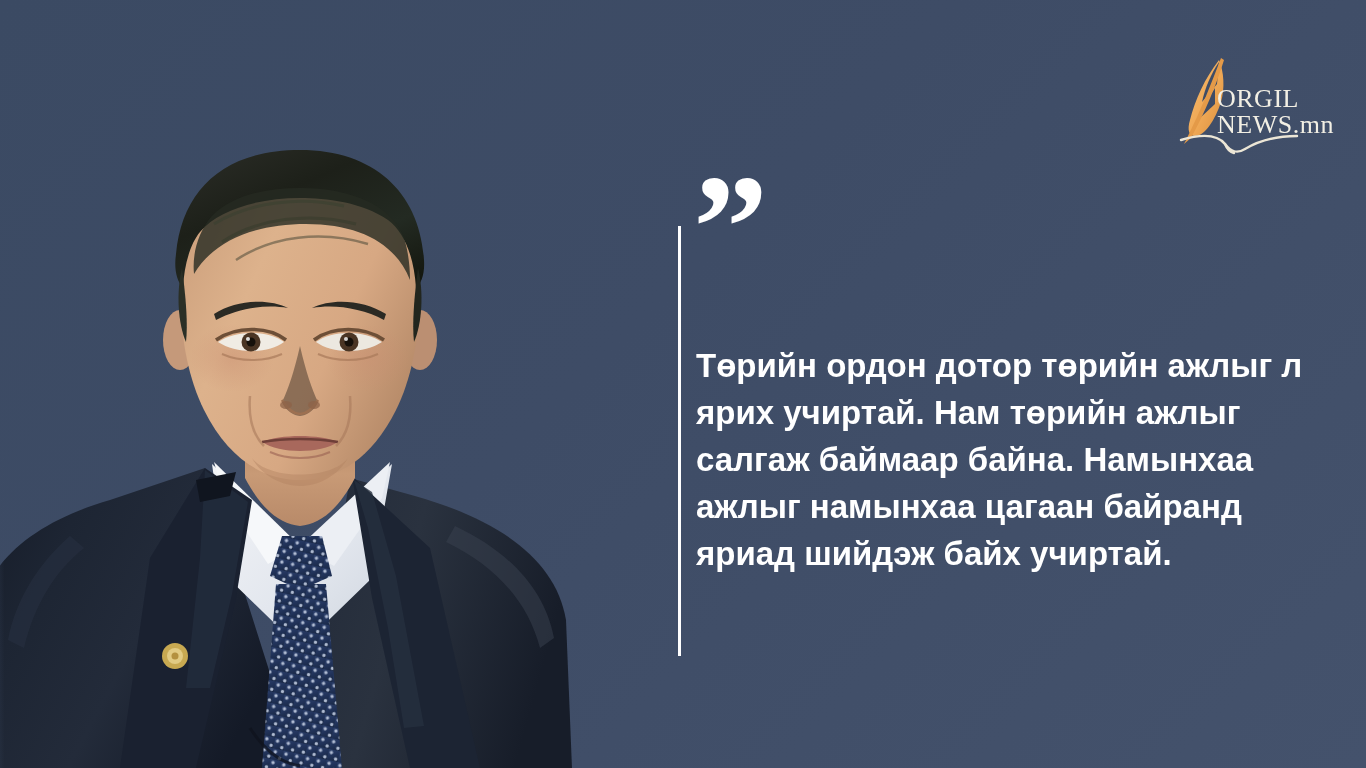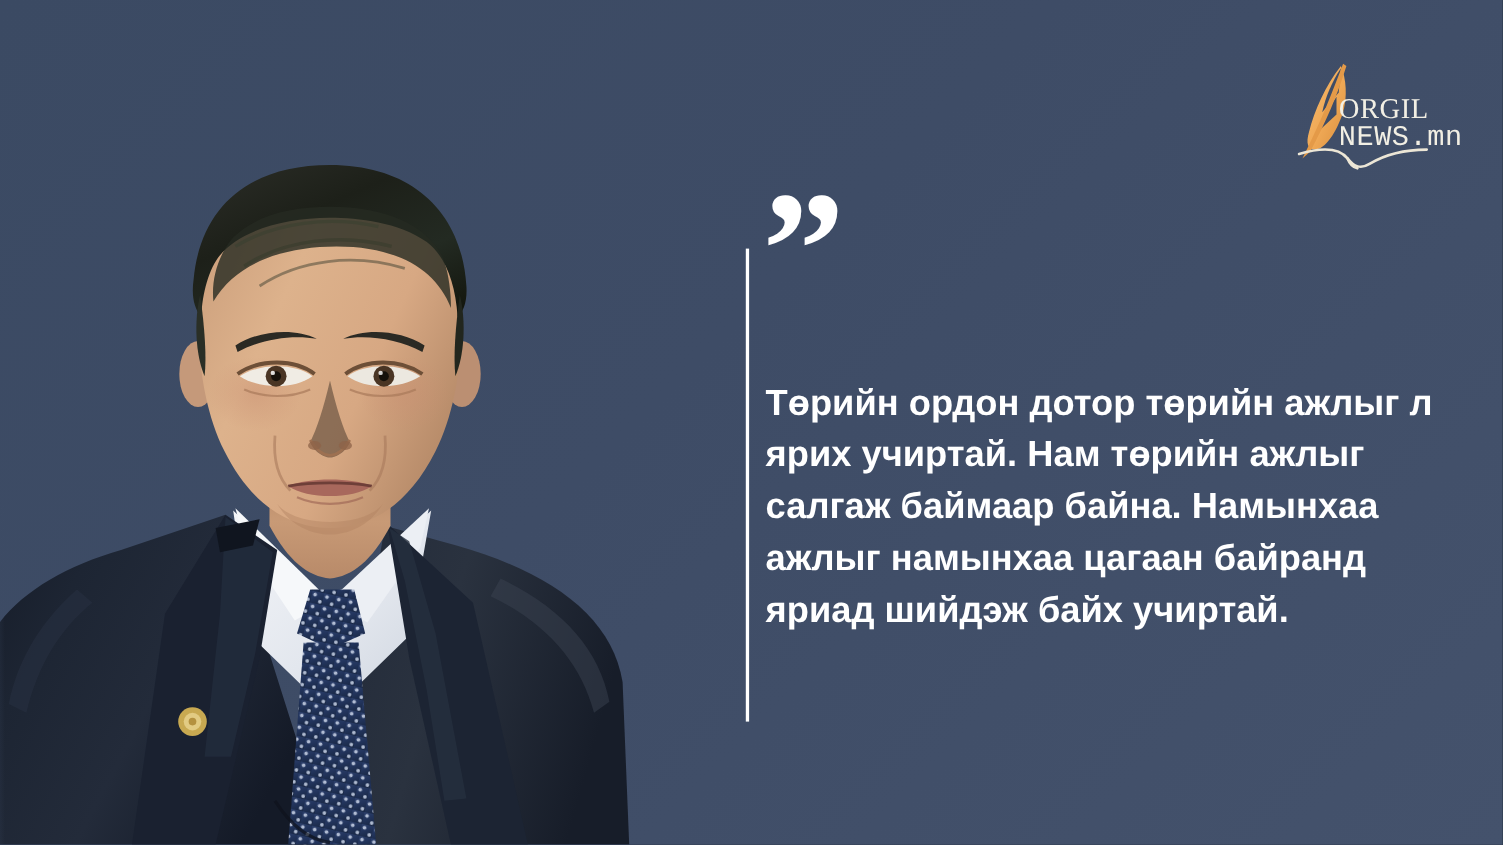--- a/index.html
+++ b/index.html
@@ -27,21 +27,21 @@
   #logo svg { display: block; width: 150px; height: 115px; }
   .logo-word {
     position: absolute;
     left: 42px;
     font-family: "Liberation Serif", serif;
     color: #f2efe4;
     letter-spacing: 0.5px;
     white-space: nowrap;
   }
   #logo-orgil { top: 36px; font-size: 26px; }
-  #logo-news  { top: 62px; font-size: 26px; font-family: Liberation Mono, monospace; }
+  #logo-news  { top: 62px; font-size: 26px; }
 
   
   #quote-rule {
     position: absolute;
     left: 678px;
     top: 226px;
     width: 3px;
     height: 430px;
     background: #ffffff;
   }

